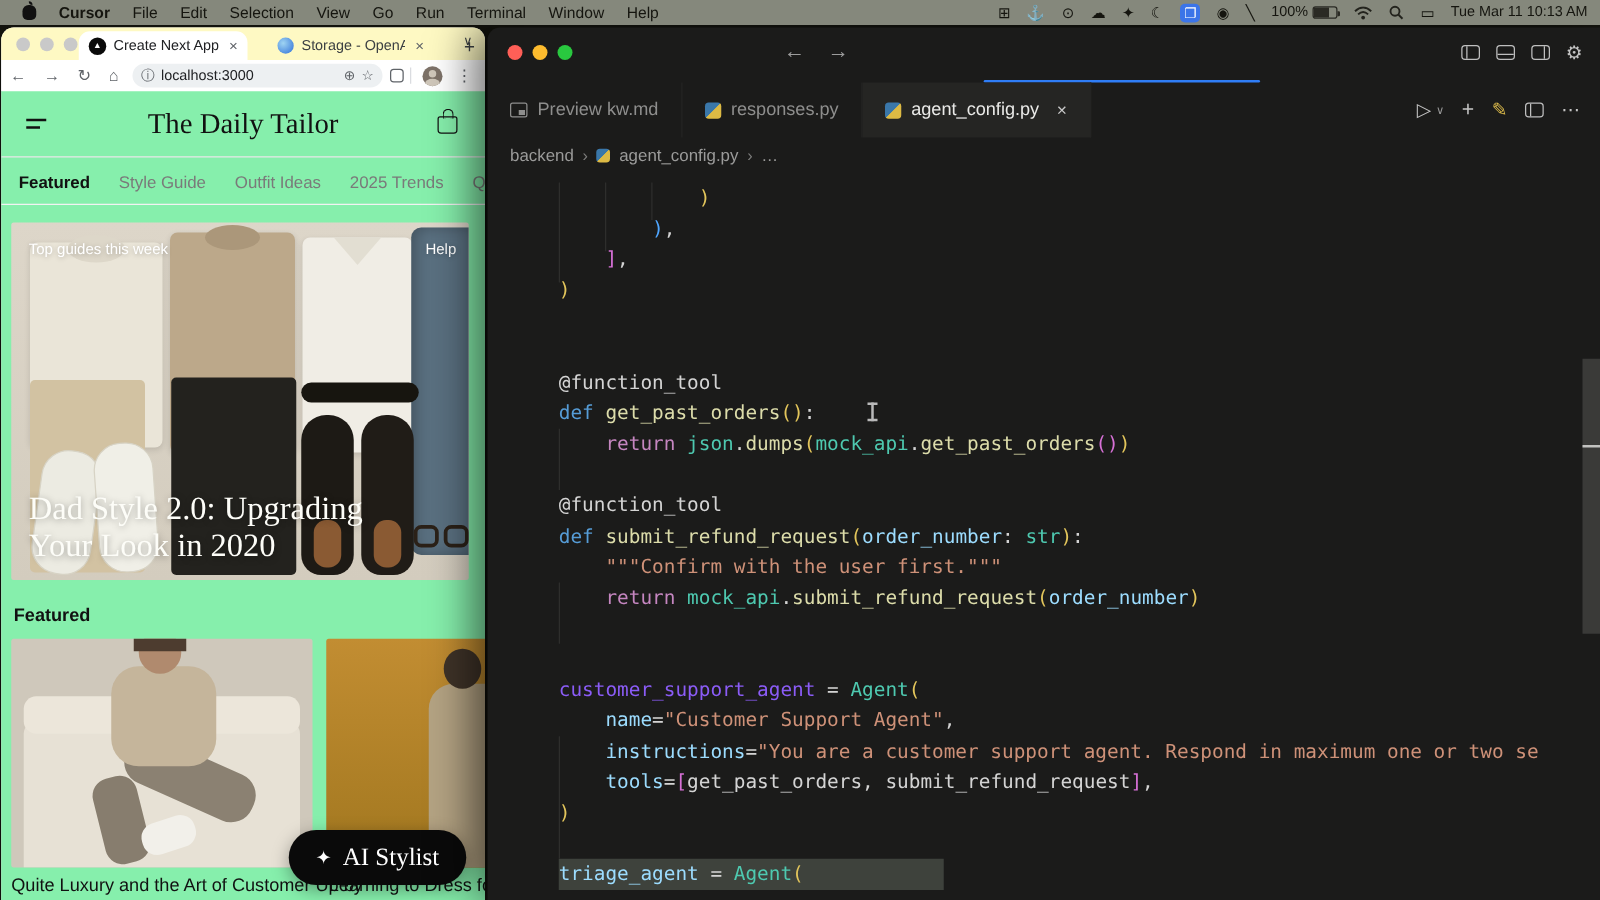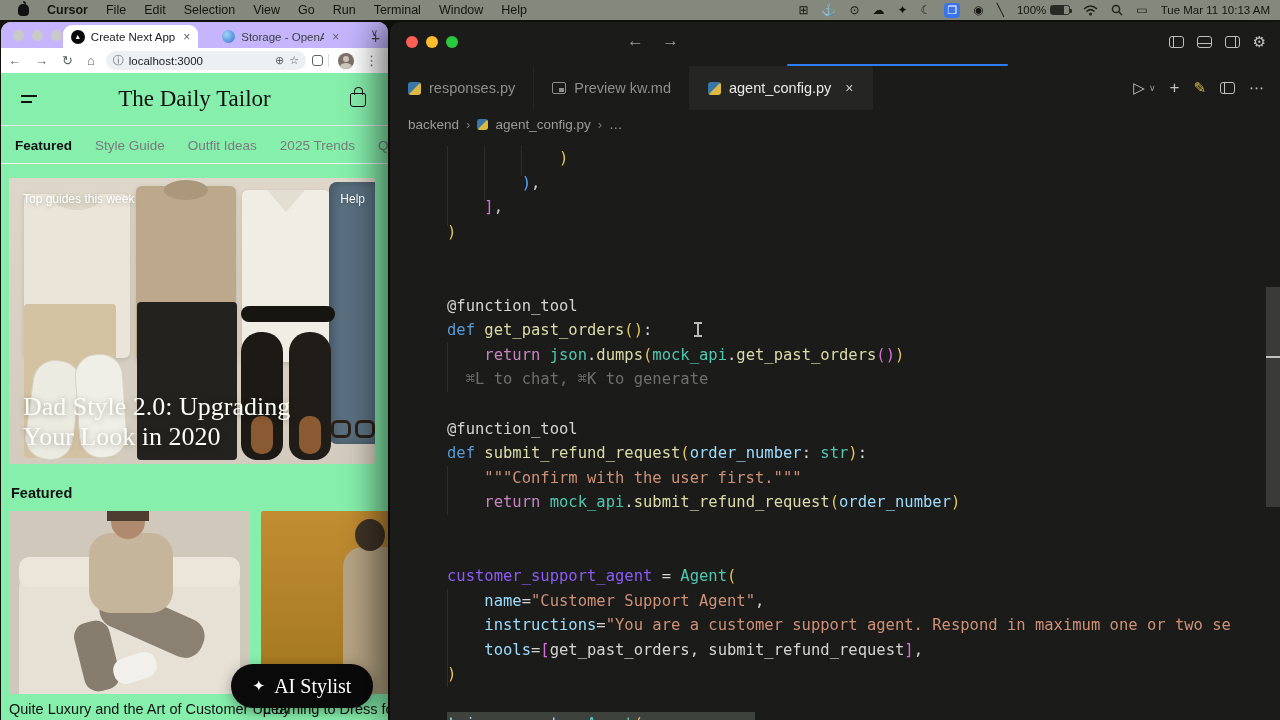--- a/index.html
+++ b/index.html
@@ -14,21 +14,21 @@
   .apple::before { content:""; position:absolute; top:-3px; left:5px; width:3px; height:3px; background:#111; border-radius:0 3px 0 3px; }
   .mb-right { display:flex; align-items:center; gap:13px; font-size:11.5px; }
   .mb-right .g { font-size:12px; line-height:1; }
   .mirror-chip { background:#3b74e8; color:#fff; border-radius:4px; padding:0 3px; height:15px; display:flex; align-items:center; font-size:11px; }
   .batt { display:flex; align-items:center; gap:4px; }
   .batt-shape { width:20px; height:10px; border:1px solid #2a2a24; border-radius:2.5px; position:relative; background:linear-gradient(90deg,#2a2a24 70%,transparent 70%); }
   .batt-shape::after { content:""; position:absolute; right:-3px; top:2.5px; width:2px; height:4px; background:#2a2a24; border-radius:0 1px 1px 0; }
 
   
   #chrome { position:absolute; left:1px; top:22px; width:387px; height:698px; background:#fff; border-radius:10px 10px 0 0; box-shadow:0 8px 30px rgba(0,0,0,.5); }
-  #tabstrip { position:absolute; top:0; left:0; right:0; height:26px; background:#c4b5fd; border-radius:10px 10px 0 0; display:flex; align-items:flex-end;gap:16px; }
+  #tabstrip { position:absolute; top:0; left:0; right:0; height:26px; background:#fef9c3; border-radius:10px 10px 0 0; display:flex; align-items:flex-end;gap:16px; }
   .tl { width:11px; height:11px; border-radius:50%; background:#c9c9c9; display:inline-block; }
   .lights { position:absolute; left:12px; top:8px; display:flex; gap:8px; }
   .ctab { height:23px; display:flex; align-items:center; gap:6px; padding:0 8px; font-size:11.5px; color:#3c4043; max-width:150px; }
   .ctab.active { background:#fff; border-radius:9px 9px 0 0; color:#202124; }
   .ctab .fav-next { width:14px; height:14px; border-radius:50%; background:#0a0a0a; color:#fff; font-size:7px; display:flex; align-items:center; justify-content:center; flex:none; }
   .ctab .fav-oai { width:13px; height:13px; border-radius:50%; background:radial-gradient(circle at 35% 35%, #9fd4f2, #2e6fd8); flex:none; }
   .ctab .lbl { white-space:nowrap; overflow:hidden; }
   .ctab .x { color:#5f6368; font-size:12px; padding-left:2px; }
   .newtab { font-size:15px; color:#3c4043; padding:0 8px 2px 8px; }
   .strip-chev { position:absolute; right:10px; top:5px; color:#3c4043; font-size:10px; }
@@ -279,26 +279,26 @@
       <span class="wi wi-left"></span>
       <span class="wi wi-bottom"></span>
       <span class="wi wi-right"></span>
       <span style="font-size:15px">⚙</span>
     </div>
   </div>
   <div id="progress-line"></div>
 
   <div id="etabs">
     <div class="etab">
+      <span class="mdprev"></span>
+      <span>Preview kw.md</span>
+    </div>
+    <div class="etab">
       <span class="pyico"></span>
       <span>responses.py</span>
-    </div>
-    <div class="etab">
-      <span class="mdprev"></span>
-      <span>Preview kw.md</span>
     </div>
     <div class="etab active">
       <span class="pyico"></span>
       <span>agent_config.py</span>
       <span class="x">×</span>
     </div>
     <div class="eactions">
       <span>▷</span>
       <span class="chev">∨</span>
       <span style="font-size:17px">+</span>
@@ -327,21 +327,20 @@
     <div>
         <div class="code-line"><span style="color: rgb(226, 197, 91);">            )</span></div>
         <div class="code-line"><span style="color: rgb(79, 166, 255);">        )</span><span style="color: rgb(212, 212, 212);">,</span></div>
         <div class="code-line"><span style="color: rgb(214, 112, 214);">    ]</span><span style="color: rgb(212, 212, 212);">,</span></div>
         <div class="code-line"><span style="color: rgb(226, 197, 91);">)</span></div>
         <div class="code-line"></div>
         <div class="code-line"></div>
         <div class="code-line"><span style="color: rgb(212, 212, 212);">@function_tool</span></div>
         <div class="code-line"><span style="color: rgb(86, 156, 214);">def</span><span style="color: rgb(212, 212, 212);"> </span><span style="color: rgb(220, 220, 170);">get_past_orders</span><span style="color: rgb(226, 197, 91);">(</span><span style="color: rgb(226, 197, 91);">)</span><span style="color: rgb(212, 212, 212);">:</span></div>
         <div class="code-line"><span style="color: rgb(212, 212, 212);">    </span><span style="color: rgb(197, 134, 192);">return</span><span style="color: rgb(212, 212, 212);"> </span><span style="color: rgb(78, 201, 176);">json</span><span style="color: rgb(212, 212, 212);">.</span><span style="color: rgb(220, 220, 170);">dumps</span><span style="color: rgb(226, 197, 91);">(</span><span style="color: rgb(78, 201, 176);">mock_api</span><span style="color: rgb(212, 212, 212);">.</span><span style="color: rgb(220, 220, 170);">get_past_orders</span><span style="color: rgb(214, 112, 214);">(</span><span style="color: rgb(214, 112, 214);">)</span><span style="color: rgb(226, 197, 91);">)</span></div>
-        <div class="code-line"><span style="color: rgb(110, 110, 110);">  ⌘L to chat, ⌘K to generate</span></div>
         <div class="code-line"></div>
         <div class="code-line"><span style="color: rgb(212, 212, 212);">@function_tool</span></div>
         <div class="code-line"><span style="color: rgb(86, 156, 214);">def</span><span style="color: rgb(212, 212, 212);"> </span><span style="color: rgb(220, 220, 170);">submit_refund_request</span><span style="color: rgb(226, 197, 91);">(</span><span style="color: rgb(156, 220, 254);">order_number</span><span style="color: rgb(212, 212, 212);">:</span><span style="color: rgb(212, 212, 212);"> </span><span style="color: rgb(78, 201, 176);">str</span><span style="color: rgb(226, 197, 91);">)</span><span style="color: rgb(212, 212, 212);">:</span></div>
         <div class="code-line"><span style="color: rgb(212, 212, 212);">    </span><span style="color: rgb(206, 145, 120);">"""Confirm with the user first."""</span></div>
         <div class="code-line"><span style="color: rgb(212, 212, 212);">    </span><span style="color: rgb(197, 134, 192);">return</span><span style="color: rgb(212, 212, 212);"> </span><span style="color: rgb(78, 201, 176);">mock_api</span><span style="color: rgb(212, 212, 212);">.</span><span style="color: rgb(220, 220, 170);">submit_refund_request</span><span style="color: rgb(226, 197, 91);">(</span><span style="color: rgb(156, 220, 254);">order_number</span><span style="color: rgb(226, 197, 91);">)</span></div>
         <div class="code-line"></div>
         <div class="code-line"></div>
         <div class="code-line"><span style="color: #8b5cf6;">customer_support_agent</span><span style="color: rgb(212, 212, 212);"> = </span><span style="color: rgb(78, 201, 176);">Agent</span><span style="color: rgb(226, 197, 91);">(</span></div>
         <div class="code-line"><span style="color: rgb(212, 212, 212);">    </span><span style="color: rgb(156, 220, 254);">name</span><span style="color: rgb(212, 212, 212);">=</span><span style="color: rgb(206, 145, 120);">"Customer Support Agent"</span><span style="color: rgb(212, 212, 212);">,</span></div>
         <div class="code-line"><span style="color: rgb(212, 212, 212);">    </span><span style="color: rgb(156, 220, 254);">instructions</span><span style="color: rgb(212, 212, 212);">=</span><span style="color: rgb(206, 145, 120);">"You are a customer support agent. Respond in maximum one or two se</span></div>

